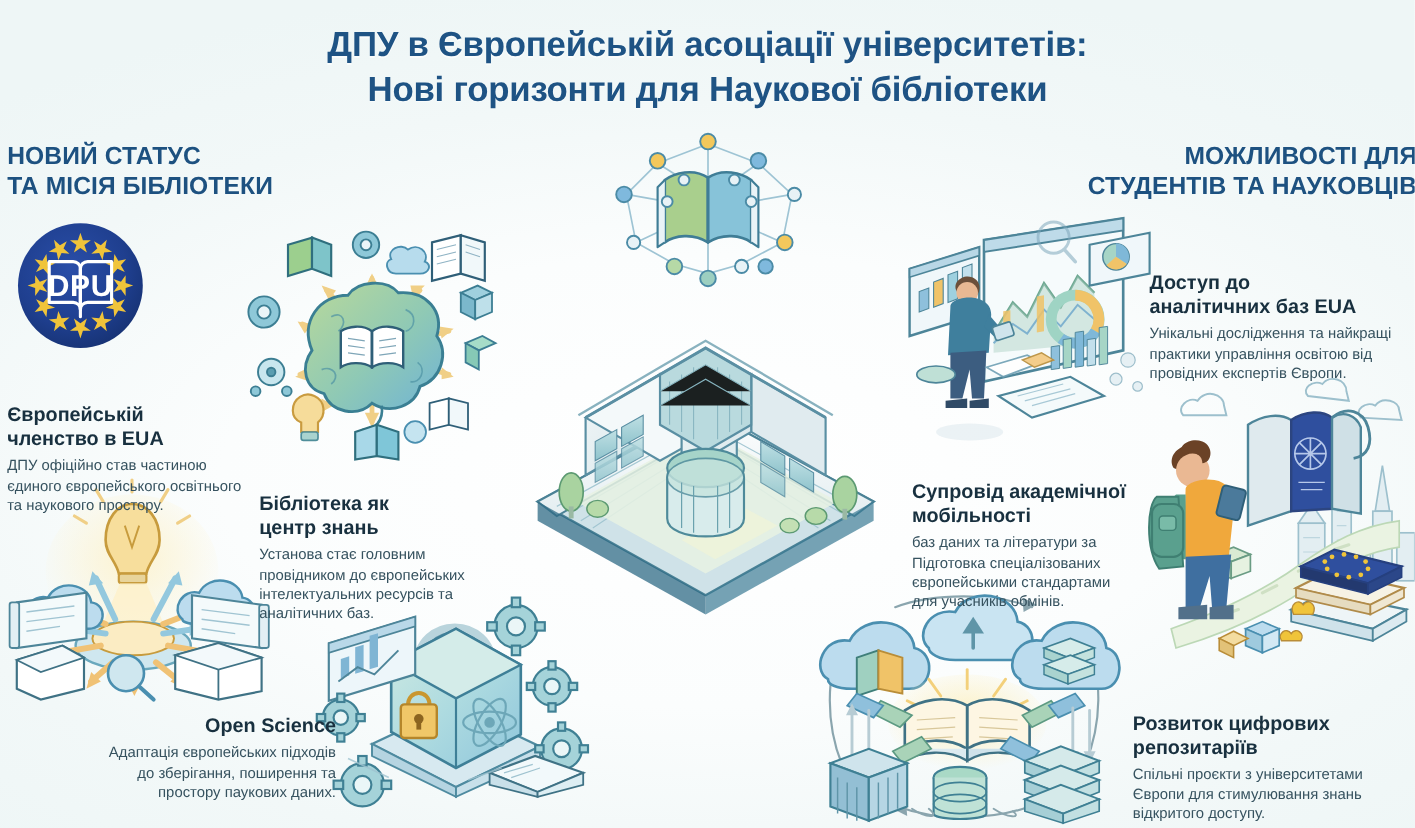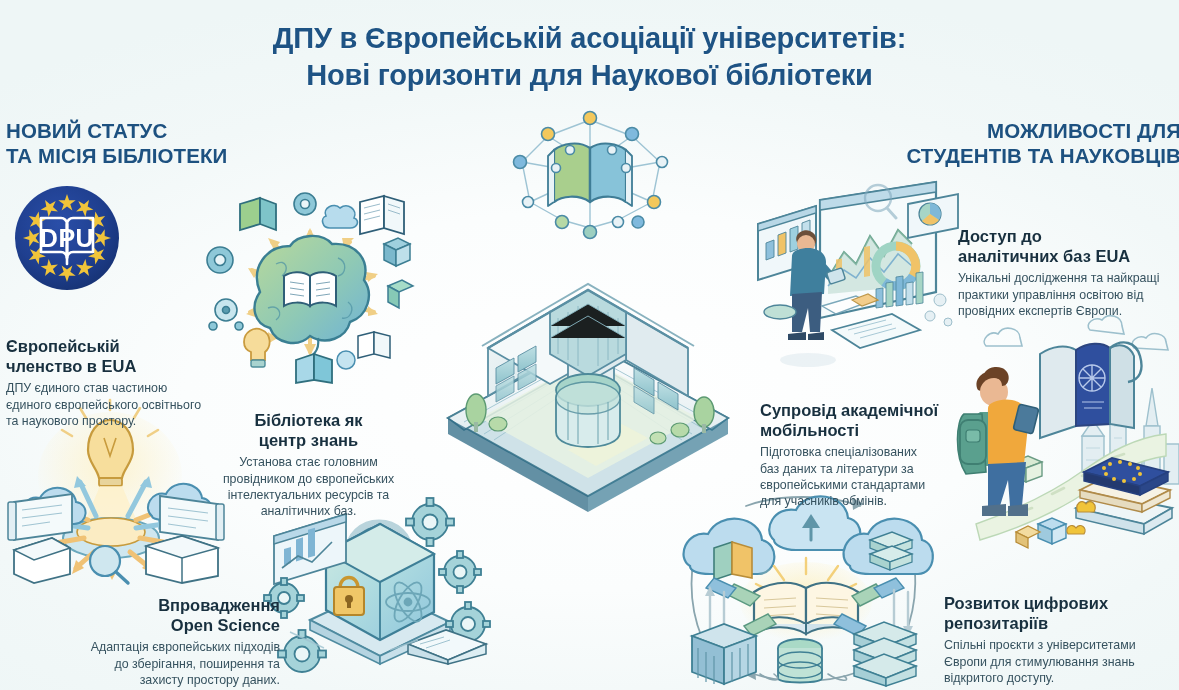--- a/index.html
+++ b/index.html
@@ -55,21 +55,21 @@
   }
   .block .b-body {
     color: #36525f;
     font-size: 12.4px;
     line-height: 1.32;
   }
   .align-right { text-align: right; }
   .align-left  { text-align: left; }
 
   #blk-membership { left: 6px;  top: 313px; width: 228px; }
-  #blk-knowledge  { left: 206px; top: 387px; width: 205px; text-align: center; }
+  #blk-knowledge  { left: 216px; top: 387px; width: 205px; }
   #blk-openscience{ left: 8px;  top: 572px; width: 272px; }
   #blk-analytics  { left: 958px; top: 203px; width: 221px; }
   #blk-mobility   { left: 760px; top: 377px; width: 224px; }
   #blk-repos      { left: 944px; top: 570px; width: 235px; }
 
   
   .illus { position: absolute; }
 
   
   #logo-dpu { left: 8px; top: 180px; width: 118px; height: 118px; }
@@ -870,48 +870,47 @@
       </g>
     </svg>
   </div>
 
   <div class="block align-left" id="blk-membership">
     <div class="b-title">
       <div>Європейській</div>
       <div>членство в EUA</div>
     </div>
     <div class="b-body">
-      <div>ДПУ єдиного став частиною</div>
+      <div>ДПУ офіційно став частиною</div>
       <div>єдиного європейського освітнього</div>
       <div>та наукового простору.</div>
     </div>
   </div>
 
   <div class="block align-left" id="blk-knowledge">
     <div class="b-title">
       <div>Бібліотека як</div>
       <div>центр знань</div>
     </div>
     <div class="b-body">
       <div>Установа стає головним</div>
       <div>провідником до європейських</div>
       <div>інтелектуальних ресурсів та</div>
       <div>аналітичних баз.</div>
     </div>
   </div>
 
   <div class="block align-right" id="blk-openscience">
     <div class="b-title">
-      <div>Впровадження</div>
       <div>Open Science</div>
     </div>
     <div class="b-body">
       <div>Адаптація європейських підходів</div>
       <div>до зберігання, поширення та</div>
-      <div>захисту простору даних.</div>
+      <div>простору паукових даних.</div>
     </div>
   </div>
 
   <div class="block align-left" id="blk-analytics">
     <div class="b-title">
       <div>Доступ до</div>
       <div>аналітичних баз EUA</div>
     </div>
     <div class="b-body">
       <div>Унікальні дослідження та найкращі</div>
@@ -919,22 +918,22 @@
       <div>провідних експертів Європи.</div>
     </div>
   </div>
 
   <div class="block align-left" id="blk-mobility">
     <div class="b-title">
       <div>Супровід академічної</div>
       <div>мобільності</div>
     </div>
     <div class="b-body">
+      <div>баз даних та літератури за</div>
       <div>Підготовка спеціалізованих</div>
-      <div>баз даних та літератури за</div>
       <div>європейськими стандартами</div>
       <div>для учасників обмінів.</div>
     </div>
   </div>
 
   <div class="block align-left" id="blk-repos">
     <div class="b-title">
       <div>Розвиток цифрових</div>
       <div>репозитаріїв</div>
     </div>

